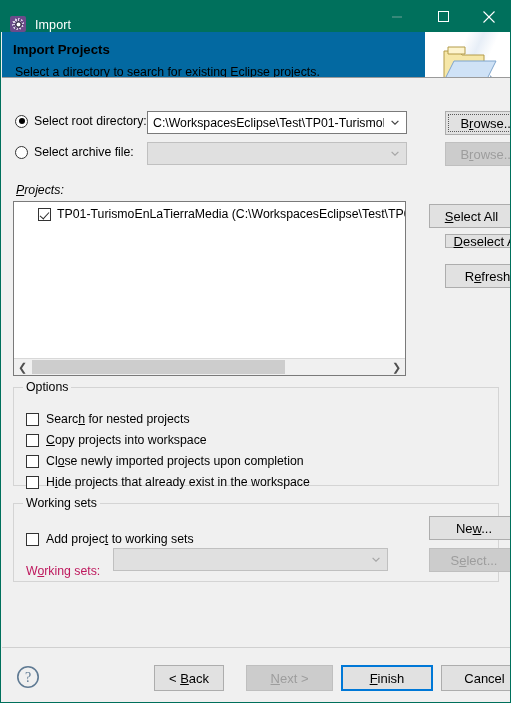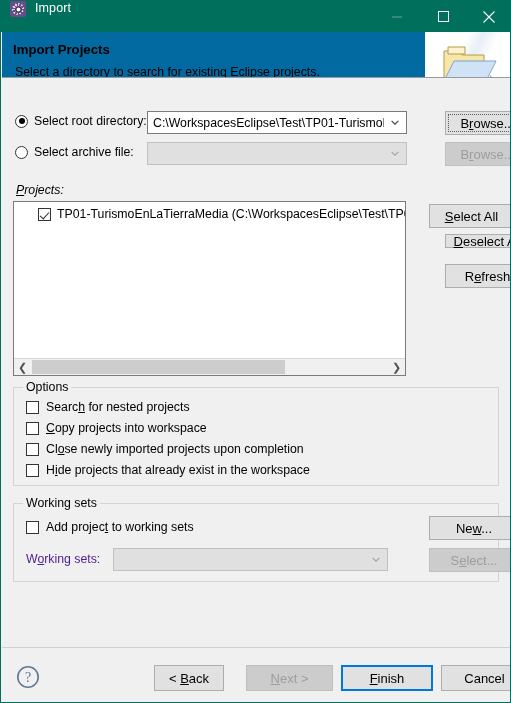--- a/index.html
+++ b/index.html
@@ -24,21 +24,21 @@
   }
 
   
   .titlebar {
     position: absolute;
     left: 0; top: 0;
     width: 511px;
     height: 31px;
     background: #00705c;
     display: flex;
-    align-items: flex-start;
+    align-items: flex-end;
   }
   .title-icon {
     width: 16px; height: 16px;
     margin-left: 9px;
     margin-right: 9px;
     background: #6b4b8a;
     border-radius: 2px;
     position: relative;
     flex: none;
   }
@@ -289,23 +289,24 @@
     background: #f0f0f0;
     padding: 0 3px;
     font-size: 12.3px;
   }
   .optrow {
     position: absolute;
     left: 12px;
     display: flex;
     align-items: center;
     white-space: nowrap;
+    margin-top: 12px;
   }
   .optrow .chk { margin-right: 7px; }
-  .ws-label { color: #4c1d95; }
+  .ws-label { color: #be185d; }
 
   
   .footer {
     position: absolute;
     left: 1px; top: 646px;
     width: 509px; height: 55px;
     background: #f0f0f0;
     border-top: 1px solid #d0d0d0;
   }
   .help-icon {

